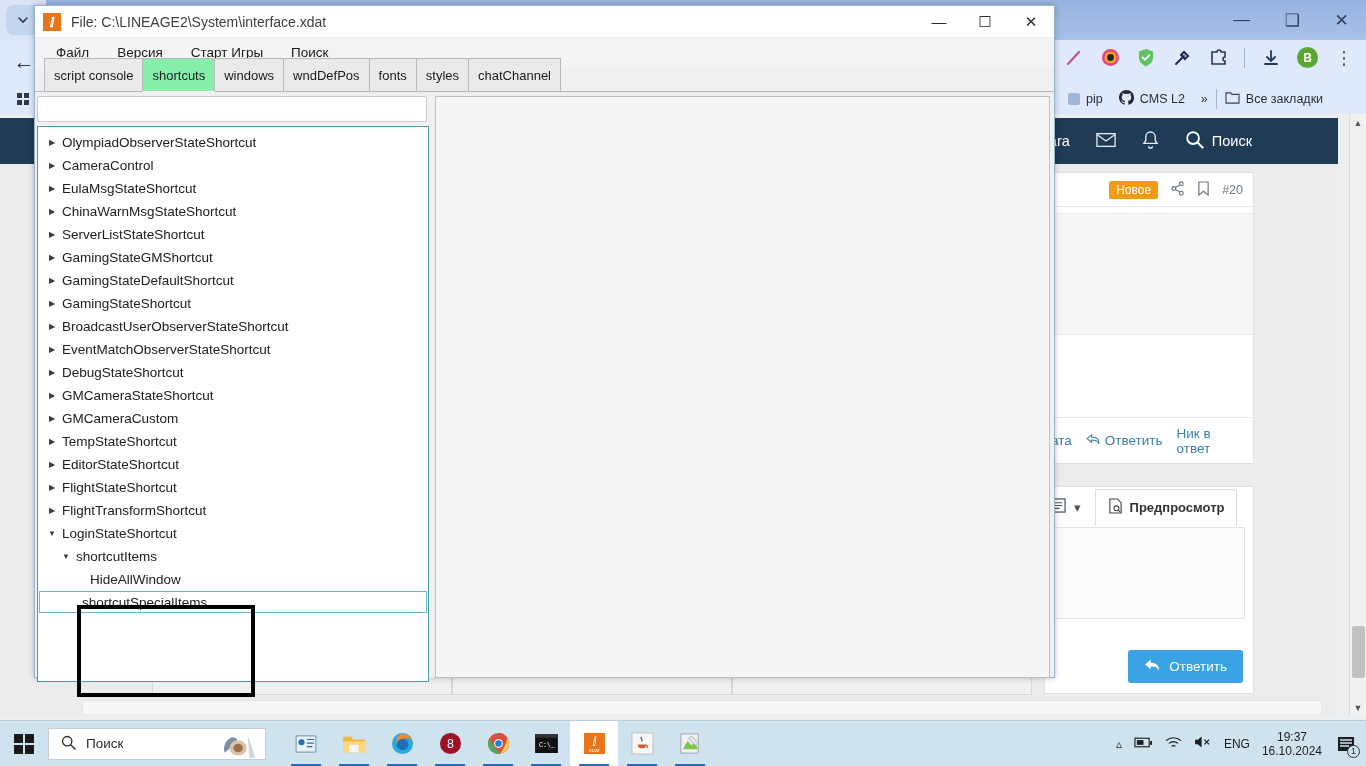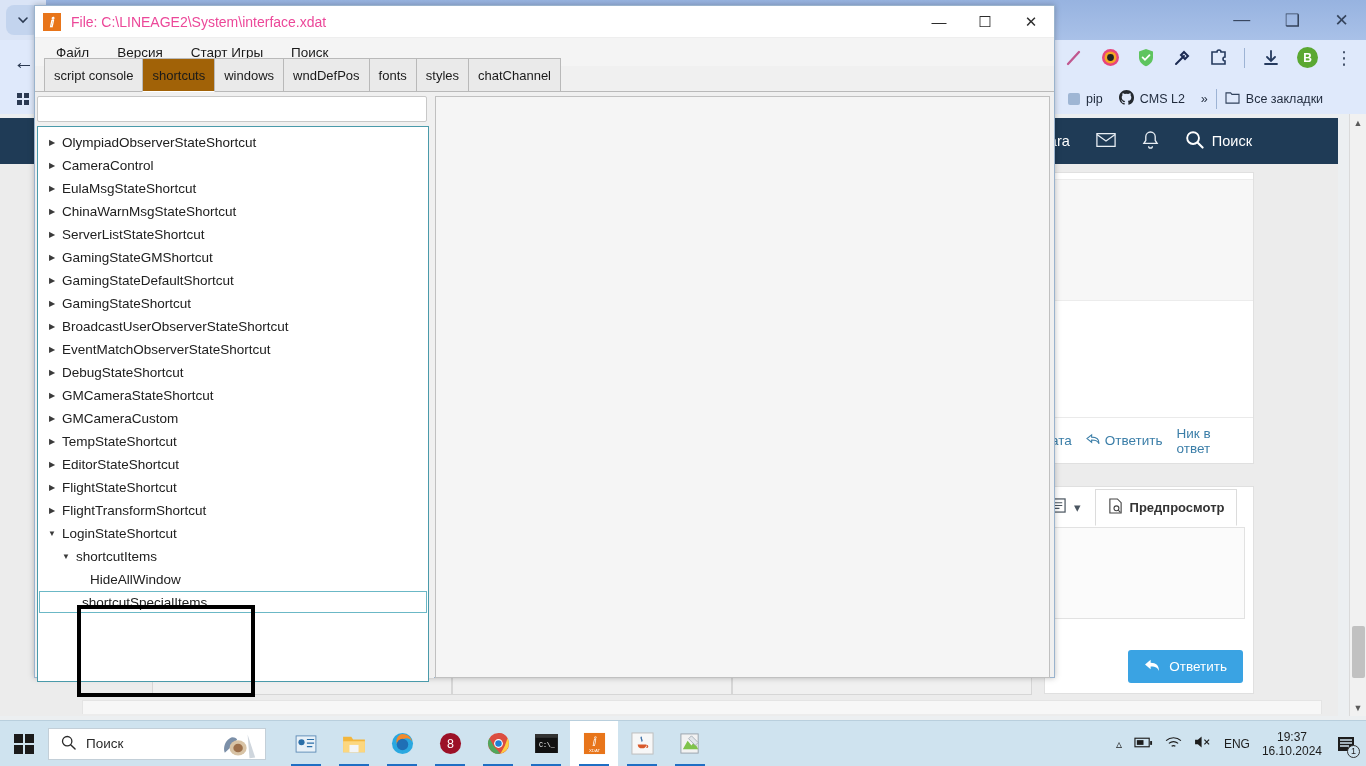--- a/index.html
+++ b/index.html
@@ -144,21 +144,21 @@
   .app-titlebar {
     height: 32px; background: #ffffff;
     display: flex; align-items: center; padding-left: 8px;
     border-bottom: 1px solid #eee;
   }
   .app-icon {
     width: 18px; height: 18px; background: #e8751a;
     display: flex; align-items: center; justify-content: center;
     color: #fff; font-size: 13px; font-weight: bold; font-family: "Liberation Serif", serif;
   }
-  .app-title { margin-left: 10px; font-size: 14px; color: #ec4899; }
+  .app-title { margin-left: 10px; font-size: 14px; color: #404040; }
   .app-wctrl { margin-left: auto; display: flex; height: 32px; }
   .wbtn {
     width: 46px; height: 32px; display: flex; align-items: center; justify-content: center;
     font-size: 15px; color: #2c2c2c;
   }
 
   .app-menubar {
     height: 28px; background: #f4f4f4;
     display: flex; align-items: center; padding-left: 10px; gap: 6px;
     font-size: 13.5px; color: #1a1a1a;
@@ -170,21 +170,21 @@
     display: flex; align-items: flex-end; padding-left: 9px;
     border-bottom: 1px solid #b9b9b9; margin-top: 2px;
   }
   .app-tab {
     height: 22px; padding: 16px 9px;
     display: flex; align-items: center;
     font-size: 13px; color: #1a1a1a;
     background: #eaeaea; border: 1px solid #b9b9b9;
     border-bottom: none; margin-right: -1px;
   }
-  .app-tab.active { background: #a16207; border-bottom: 1px solid #fff; margin-bottom: -1px; }
+  .app-tab.active { background: #86efac; border-bottom: 1px solid #fff; margin-bottom: -1px; }
 
   .app-body { position: relative; height: 569px; background: #f0f0f0; padding: 6px 0 0 0; }
 
   .left-pane { position: absolute; left: 2px; top: 4px; width: 392px; }
   .search-box {
     width: 390px; height: 26px; background: #fff;
     border: 1px solid #c8c8c8; border-radius: 2px;
   }
   .tree-panel {
     position: absolute; left: 0px; top: 30px; width: 392px; height: 556px;
@@ -369,20 +369,37 @@
             <circle cx="8.5" cy="8.5" r="6.2" stroke="#fff" stroke-width="2" fill="none"></circle>
             <path d="M13.2 13.2L18.5 18.5" stroke="#fff" stroke-width="2.2" stroke-linecap="round"></path>
           </svg>
       </span>
       <span>Поиск</span>
     </span>
   </div>
   <div class="site-bg"></div>
 
   <div class="post-card">
+    <div class="post-card-head">
+      <span class="badge-new">Новое</span>
+      <span>
+        <svg width="15" height="15" viewBox="0 0 16 16">
+            <circle cx="12" cy="3" r="2" stroke="#6b7785" stroke-width="1.3" fill="none"></circle>
+            <circle cx="4" cy="8" r="2" stroke="#6b7785" stroke-width="1.3" fill="none"></circle>
+            <circle cx="12" cy="13" r="2" stroke="#6b7785" stroke-width="1.3" fill="none"></circle>
+            <path d="M6 7l4-2.5M6 9l4 2.5" stroke="#6b7785" stroke-width="1.2"></path>
+          </svg>
+      </span>
+      <span>
+        <svg width="13" height="15" viewBox="0 0 14 16">
+            <path d="M2 1h10v14l-5-4-5 4z" stroke="#6b7785" stroke-width="1.3" fill="none"></path>
+          </svg>
+      </span>
+      <span>#20</span>
+    </div>
     <div class="post-body"></div>
     <div class="post-actions">
       <span>тата</span>
       <span style="display:flex;align-items:center;gap:4px">
         <span>
           <svg width="15" height="13" viewBox="0 0 16 14">
               <path d="M6 2L1 6l5 4V7.5c5 0 7 1.5 8 4 0-5-3-7-8-7z" stroke="#3b7ea8" stroke-width="1.2" fill="none"></path>
             </svg>
         </span>
         <span>Ответить</span>

